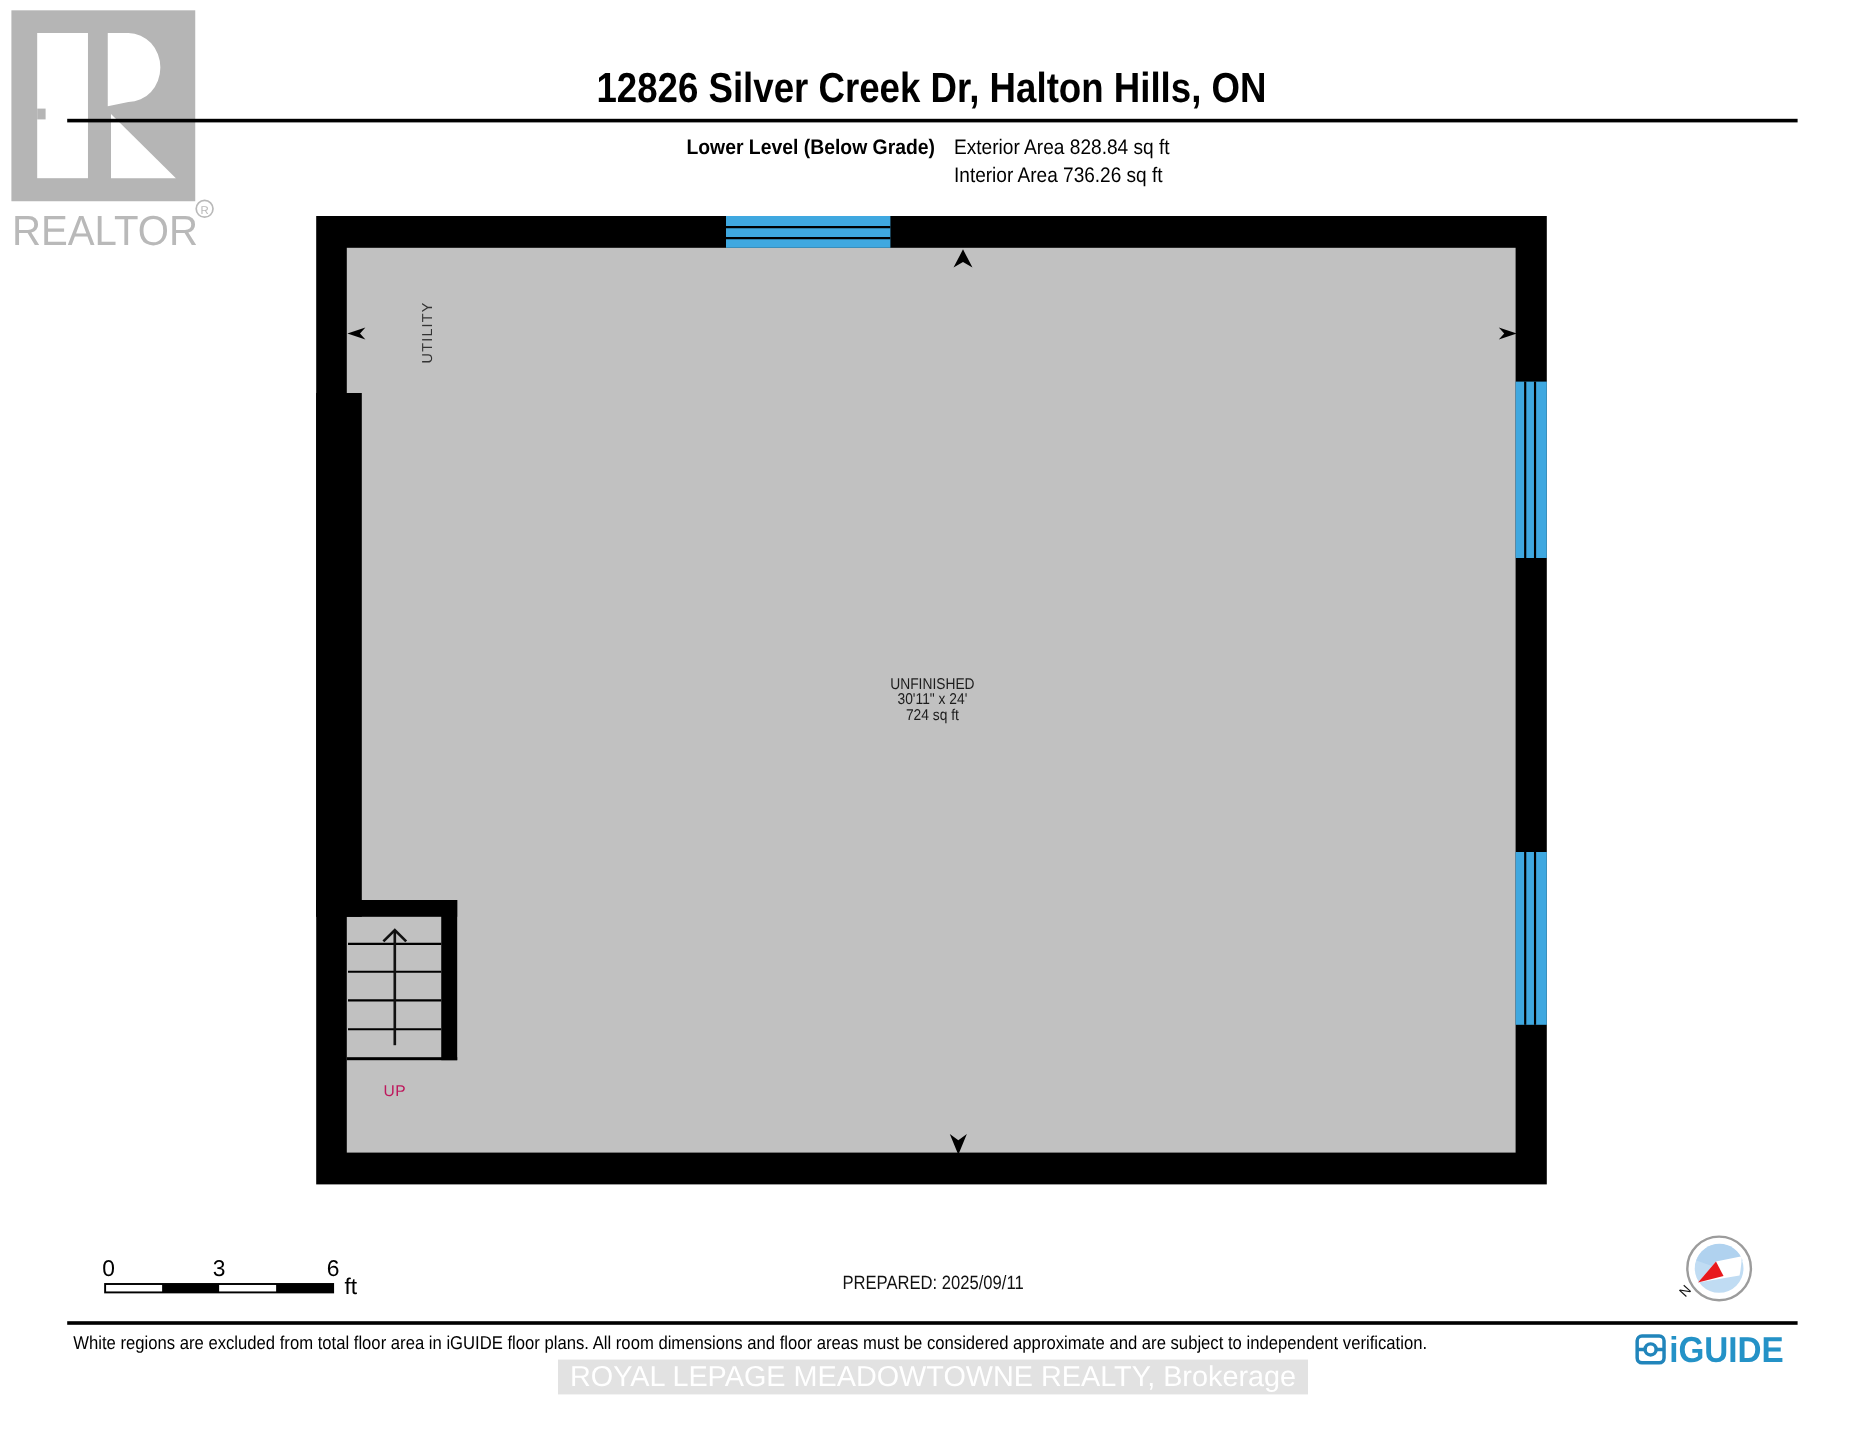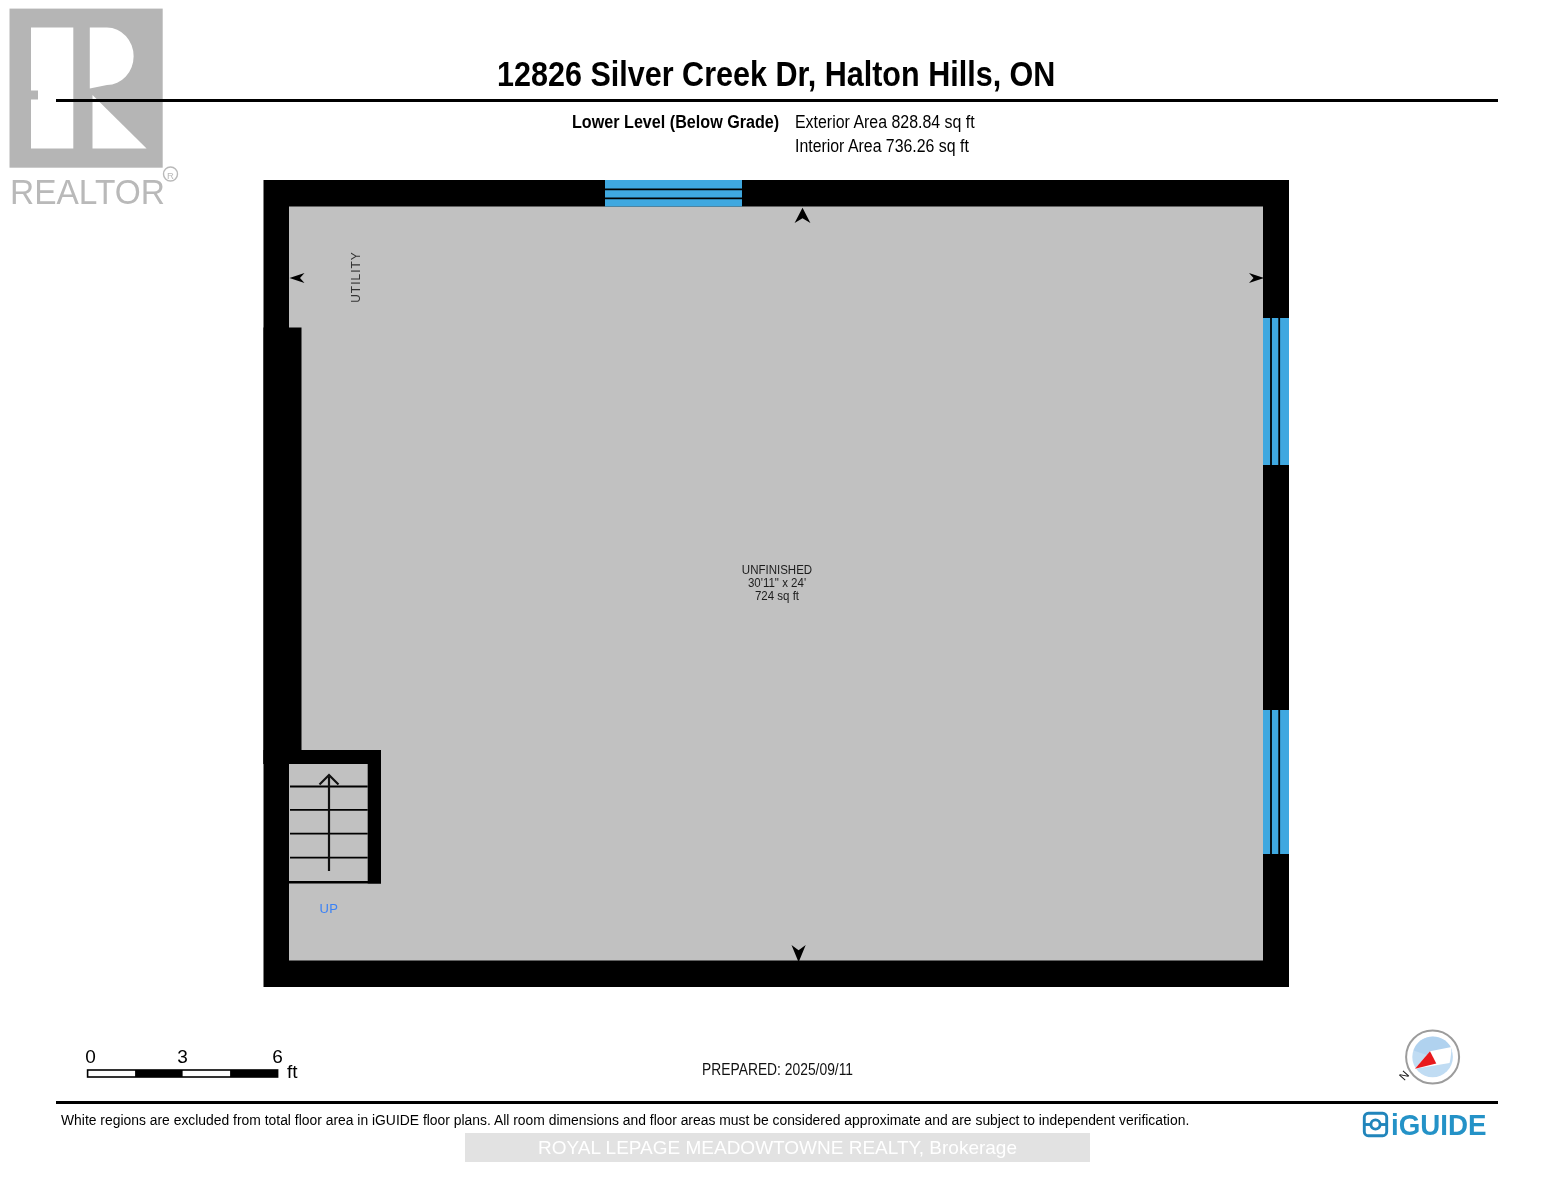--- a/index.html
+++ b/index.html
@@ -78,21 +78,21 @@
 
   <path d="M 1264,278 L 1249,273 L 1253.5,278 L 1249,283 Z" fill="#000"></path>
 </svg>
 
 <div class="abs" style="left:356px;top:277px;width:0;height:0;">
       <div style="position:absolute;left:-50px;top:-50px;width:100px;height:100px;line-height:100px;text-align:center;transform:rotate(-90deg);font-size:12px;letter-spacing:1px;color:#333;white-space:nowrap;">UTILITY</div>
     </div>
 
 <div class="abs" style="left:577px;top:564.4px;width:400px;text-align:center;font-size:13px;line-height:12.7px;color:#1c1c1c;transform:scaleX(0.885);">UNFINISHED<br>30'11" x 24'<br>724 sq ft</div>
 
-<div class="abs" style="left:279px;top:900.5px;width:100px;text-align:center;font-size:13px;letter-spacing:0.4px;color:#3b82f6;">UP</div>
+<div class="abs" style="left:279px;top:900.5px;width:100px;text-align:center;font-size:13px;letter-spacing:0.4px;color:#be185d;">UP</div>
 
 <svg class="abs" style="left:80px;top:1040px;" width="240" height="45" viewBox="0 0 240 45">
   <rect x="7.6" y="30" width="190" height="7" fill="#fff" stroke="#000" stroke-width="1.6"></rect>
   <rect x="55.1" y="30" width="47.5" height="7" fill="#000"></rect>
   <rect x="150.1" y="30" width="47.5" height="7" fill="#000"></rect>
   <text x="10.5" y="23" font-size="19" fill="#000" text-anchor="middle">0</text>
   <text x="102.6" y="23" font-size="19" fill="#000" text-anchor="middle">3</text>
   <text x="197.6" y="23" font-size="19" fill="#000" text-anchor="middle">6</text>
   <text x="207" y="38" font-size="19" fill="#000">ft</text>
 </svg>
@@ -105,21 +105,21 @@
   <path d="M 57.2,28.5 A 20.3,20.3 0 0 0 18.6,28.5 L 37.6,35 Z" fill="#b0d2ef"></path>
   <path d="M 20,46.8 L 35,29.3 L 56.6,24.9 C 56.2,30.5 55.7,36 54.6,41 Z" fill="#fff"></path>
   <path d="M 20,46.8 L 35,29.3 L 41.3,41.4 Z" fill="#e8191d"></path>
   <text x="4.5" y="57.5" font-size="11.5" fill="#111" transform="rotate(-48 9 53)">N</text>
 </svg>
 
 <div class="abs" style="left:55.5px;top:1101px;width:1442px;height:3px;background:#000;"></div>
 
 <div class="abs" style="left:61px;top:1111.3px;font-size:15.5px;color:#000;white-space:nowrap;transform:scaleX(0.8957);transform-origin:left top;">White regions are excluded from total floor area in iGUIDE floor plans. All room dimensions and floor areas must be considered approximate and are subject to independent verification.</div>
 
-<div class="abs" style="left:465px;top:1133px;width:625px;height:29px;background:#e2e2e2;color:#fff;font-size:19px;text-align:center;line-height:29px;white-space:nowrap;">ROYAL LEPAGE MEADOWTOWNE REALTY, Brokerage</div>
+<div class="abs" style="left:465px;top:1133px;width:625px;height:29px;background:#e2e2e2;color:#fff;font-size:24px;text-align:center;line-height:29px;white-space:nowrap;">ROYAL LEPAGE MEADOWTOWNE REALTY, Brokerage</div>
 
 <svg class="abs" style="left:1360px;top:1108px;" width="135" height="34" viewBox="0 0 135 34">
   <g fill="none" stroke="#2185bb" stroke-width="2.9">
     <rect x="4.3" y="5.3" width="22.4" height="22.4" rx="4"></rect>
     <circle cx="15.5" cy="16.5" r="4.6"></circle>
     <line x1="4.3" y1="16.5" x2="10.3" y2="16.5"></line>
     <line x1="20.7" y1="16.5" x2="26.7" y2="16.5"></line>
   </g>
   <text x="31" y="27" font-size="30" font-weight="bold" fill="#2492c7" textLength="95.5" lengthAdjust="spacingAndGlyphs">iGUIDE</text>
 </svg>

